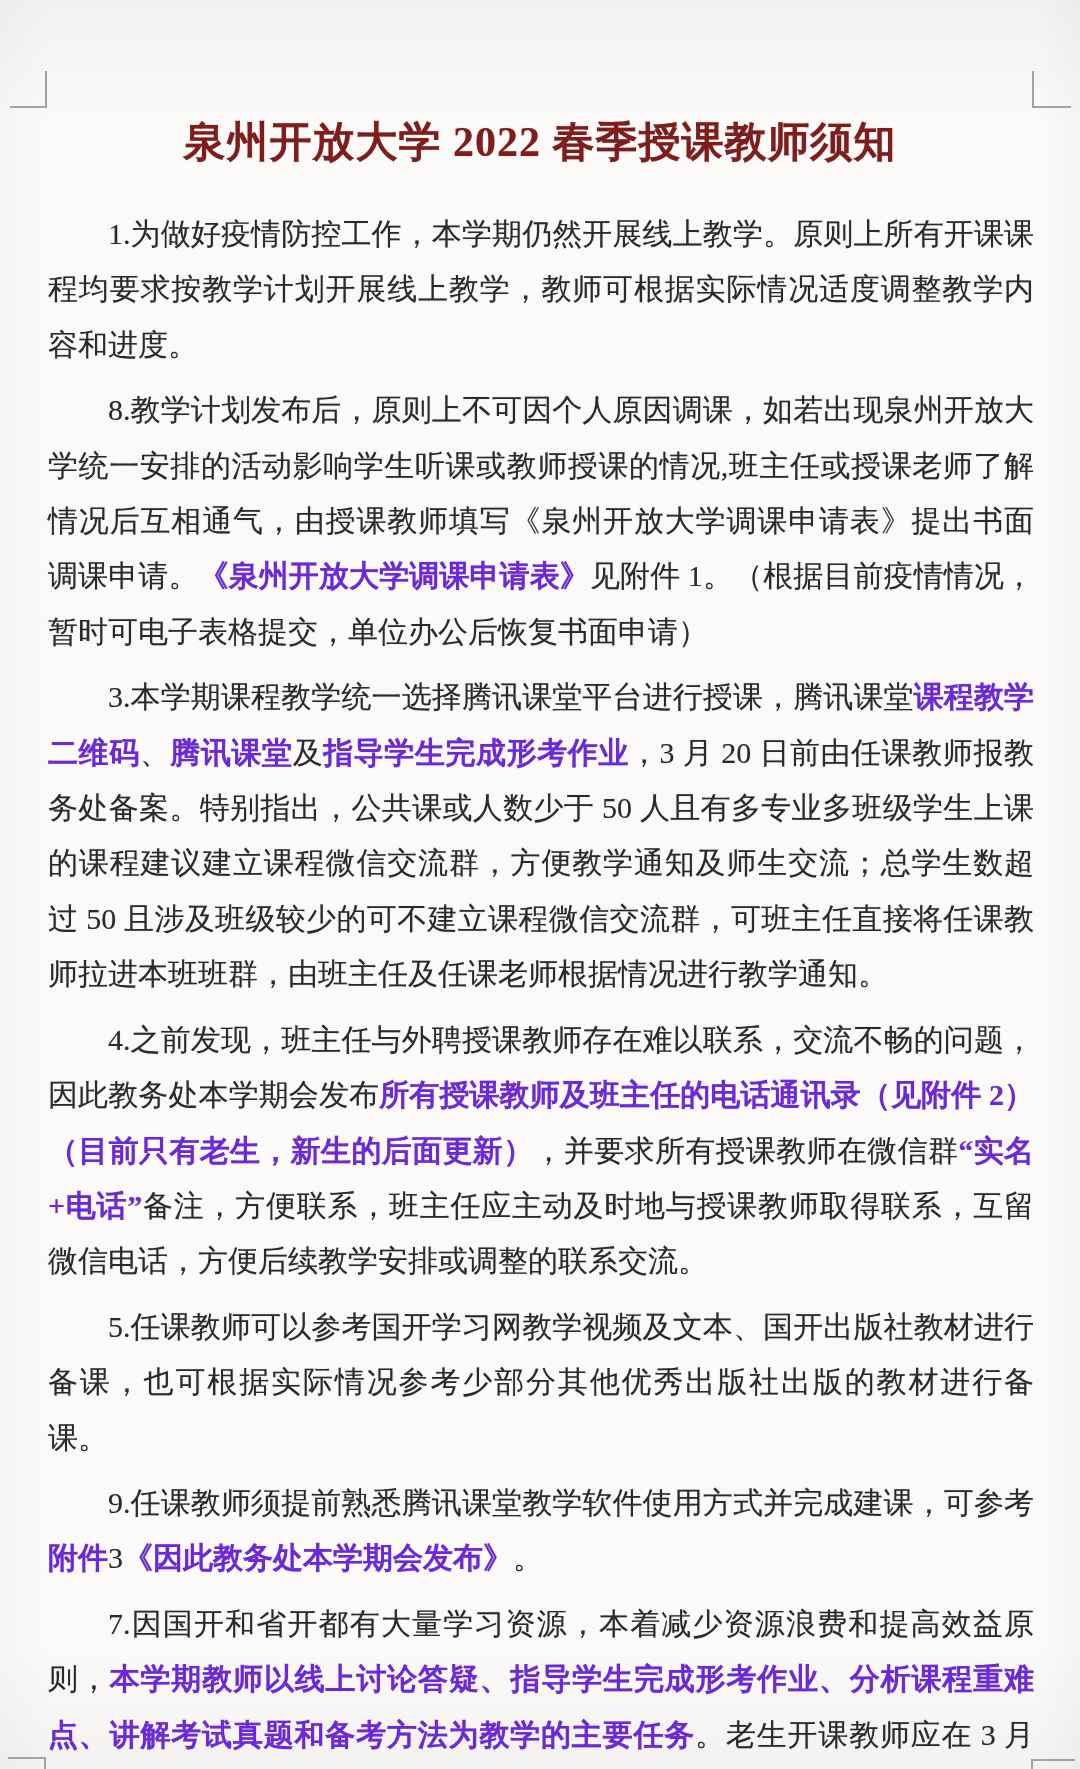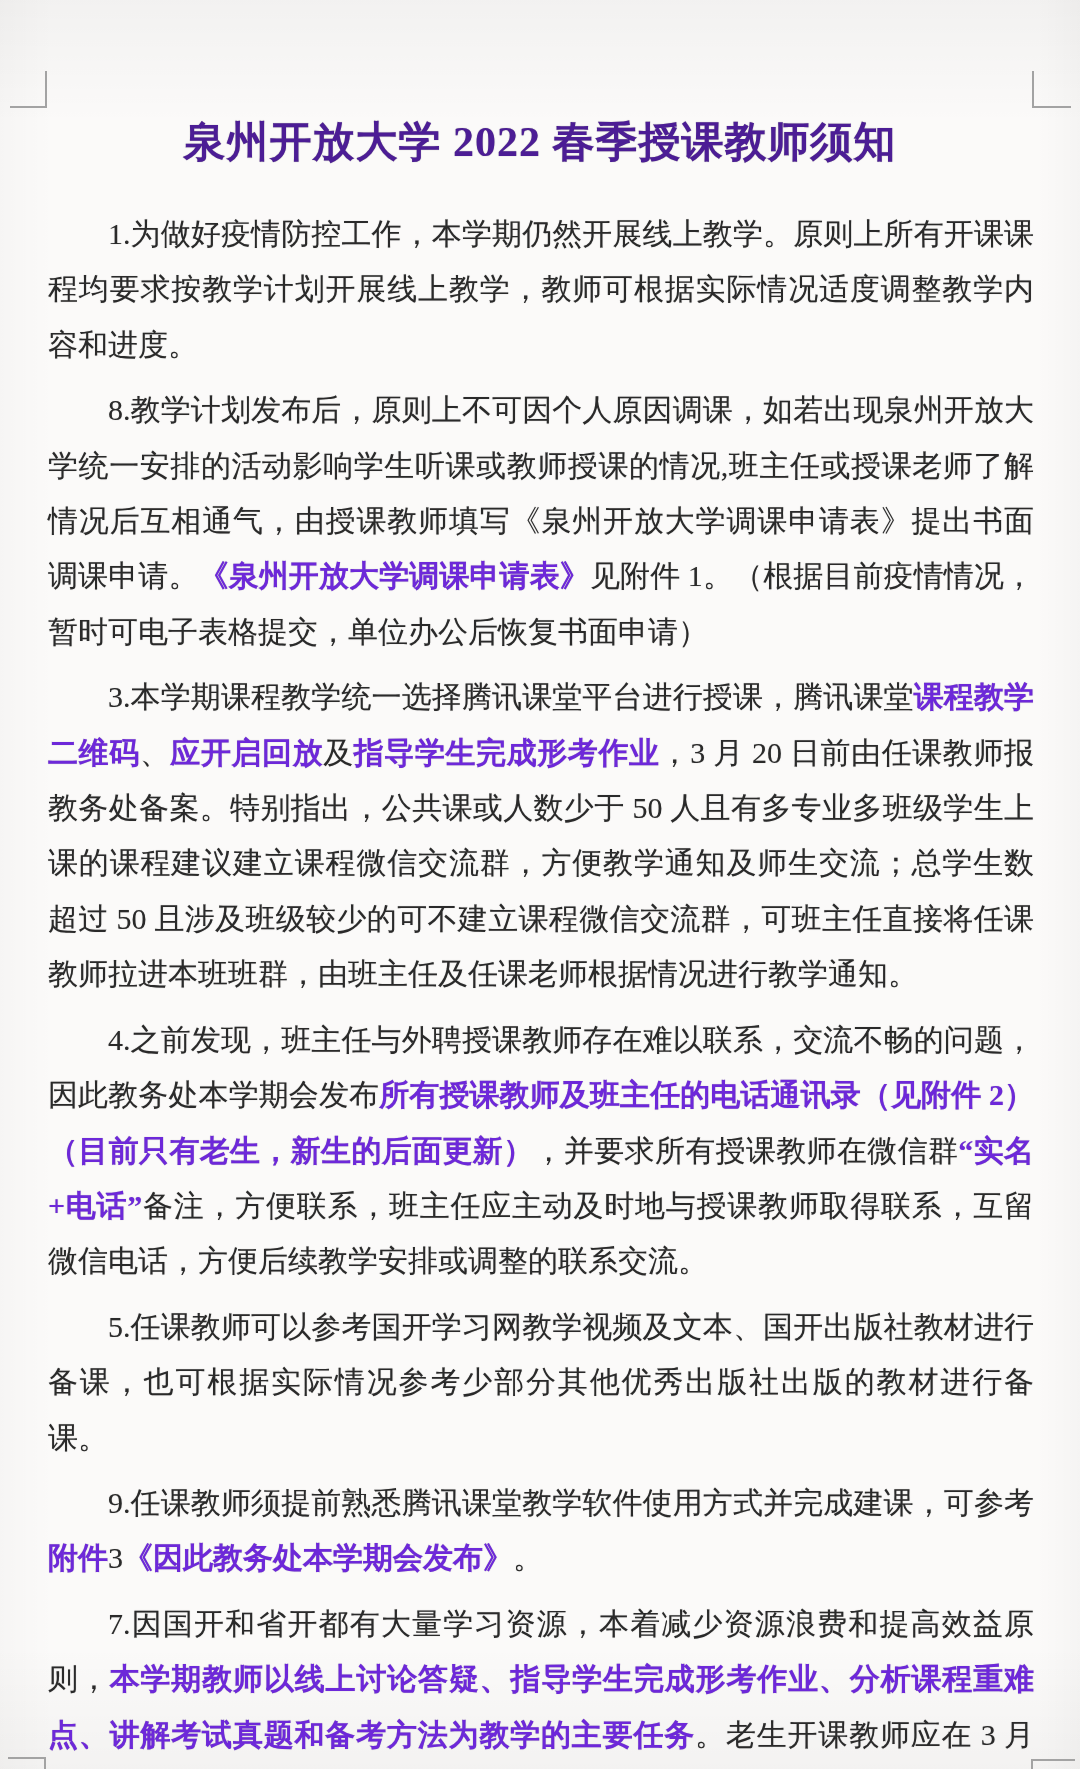--- a/index.html
+++ b/index.html
@@ -34,21 +34,21 @@
   .page-title {
     position: absolute;
     left: 0;
     right: 0;
     top: 114px;
     margin: 0;
     text-align: center;
     font-size: 42px;
     font-weight: bold;
     letter-spacing: 1px;
-    color: #4c1d95;
+    color: #7f1d1d;
     text-shadow: 0 0 1px rgba(25,25,25,0.45);
   }
   .doc-body {
     position: absolute;
     left: 38px;
     right: 36px;
     top: 196px;
     font-size: 30px;
     line-height: 55.4px;
     text-align: justify;
@@ -71,19 +71,19 @@
 <div class="corner tl"></div>
 <div class="corner tr"></div>
 <div class="corner bl"></div>
 <div class="corner br"></div>
 
 <h1 class="page-title">泉州开放大学 2022 春季授课教师须知</h1>
 
 <div class="doc-body" id="doc-body">
     <p><span>1.为做好疫情防控工作，本学期仍然开展线上教学。原则上所有开课课程均要求按教学计划开展线上教学，教师可根据实际情况适度调整教学内容和进度。</span></p>
     <p><span>8.教学计划发布后，原则上不可因个人原因调课，如若出现泉州开放大学统一安排的活动影响学生听课或教师授课的情况,班主任或授课老师了解情况后互相通气，由授课教师填写《泉州开放大学调课申请表》提出书面调课申请。</span><span class="b">《泉州开放大学调课申请表》</span><span>见附件 1。（根据目前疫情情况，暂时可电子表格提交，单位办公后恢复书面申请）</span></p>
-    <p><span>3.本学期课程教学统一选择腾讯课堂平台进行授课，腾讯课堂</span><span class="b">课程教学二维码</span><span>、</span><span class="b">应开启回放</span><span>及</span><span class="b">指导学生完成形考作业</span><span>，3 月 20 日前由任课教师报教务处备案。特别指出，公共课或人数少于 50 人且有多专业多班级学生上课的课程建议建立课程微信交流群，方便教学通知及师生交流；总学生数超过 50 且涉及班级较少的可不建立课程微信交流群，可班主任直接将任课教师拉进本班班群，由班主任及任课老师根据情况进行教学通知。</span></p>
+    <p><span>3.本学期课程教学统一选择腾讯课堂平台进行授课，腾讯课堂</span><span class="b">课程教学二维码</span><span>、</span><span class="b">腾讯课堂</span><span>及</span><span class="b">指导学生完成形考作业</span><span>，3 月 20 日前由任课教师报教务处备案。特别指出，公共课或人数少于 50 人且有多专业多班级学生上课的课程建议建立课程微信交流群，方便教学通知及师生交流；总学生数超过 50 且涉及班级较少的可不建立课程微信交流群，可班主任直接将任课教师拉进本班班群，由班主任及任课老师根据情况进行教学通知。</span></p>
     <p><span>4.之前发现，班主任与外聘授课教师存在难以联系，交流不畅的问题，因此教务处本学期会发布</span><span class="b">所有授课教师及班主任的电话通讯录（见附件 2）（目前只有老生，新生的后面更新）</span><span>，并要求所有授课教师在微信群</span><span class="b">“实名+电话”</span><span>备注，方便联系，班主任应主动及时地与授课教师取得联系，互留微信电话，方便后续教学安排或调整的联系交流。</span></p>
     <p><span>5.任课教师可以参考国开学习网教学视频及文本、国开出版社教材进行备课，也可根据实际情况参考少部分其他优秀出版社出版的教材进行备课。</span></p>
     <p><span>9.任课教师须提前熟悉腾讯课堂教学软件使用方式并完成建课，可参考</span><span class="b">附件</span><span>3</span><span class="b">《因此教务处本学期会发布》</span><span>。</span></p>
     <p><span>7.因国开和省开都有大量学习资源，本着减少资源浪费和提高效益原则，</span><span class="b">本学期教师以线上讨论答疑、指导学生完成形考作业、分析课程重难点、讲解考试真题和备考方法为教学的主要任务</span><span>。老生开课教师应在 3 月 20 日前对教学内容做出明确安排，并做好备课工作，新生开课教师在 3 月 30 日前完成以上要求。</span></p>
     <p><span>8.任课教师应通过</span><span class="b">线上考勤</span><span>方式提高学生学习的积极性，授课前</span><span class="b">应开启回放</span></p>
   </div>
 
 </body></html>

